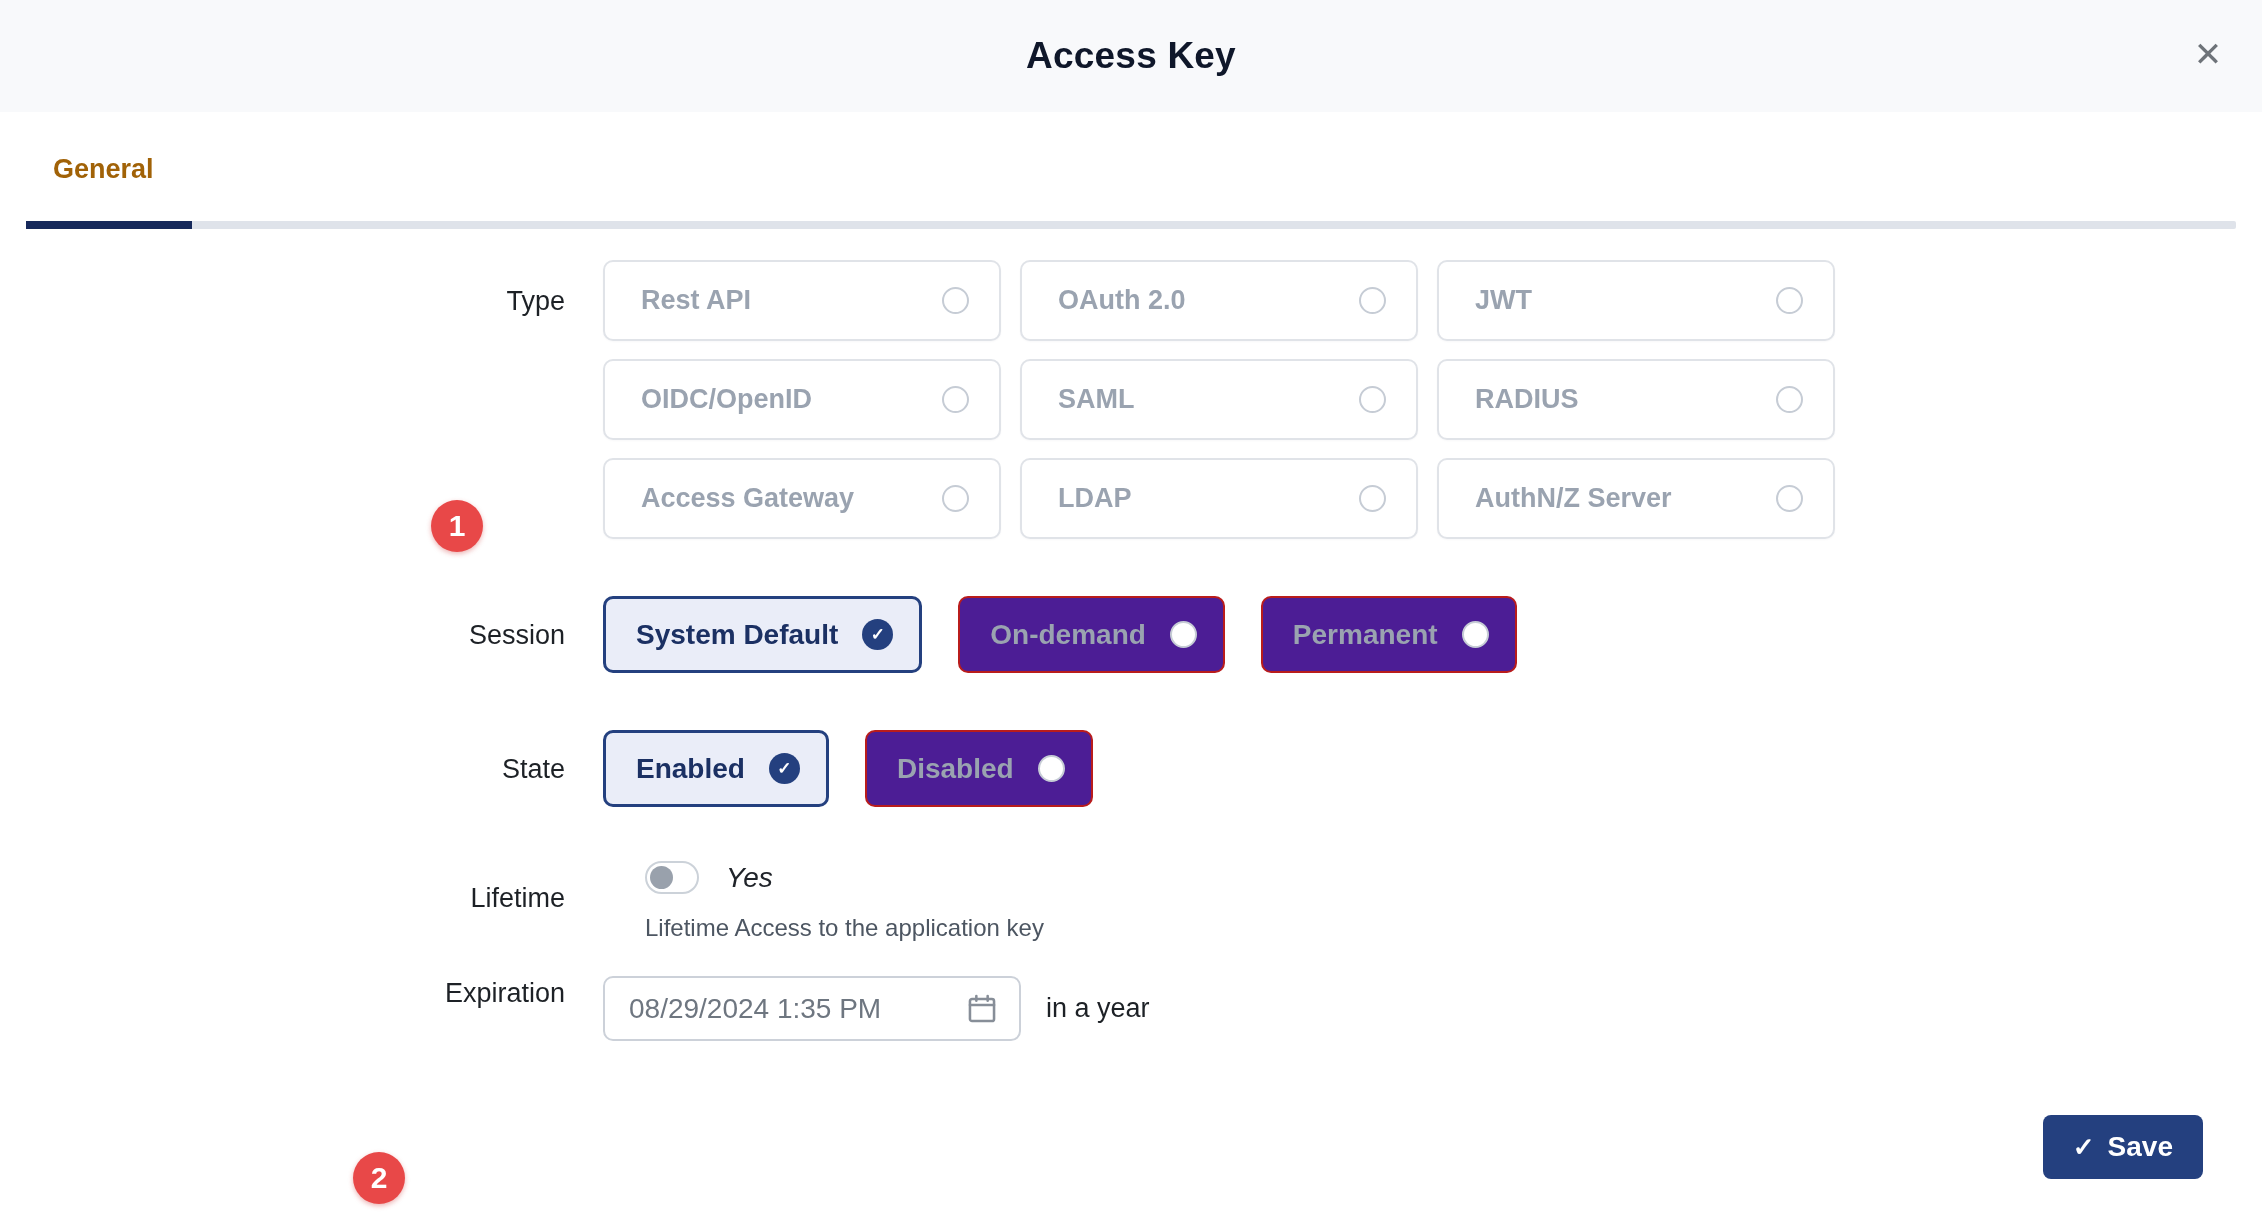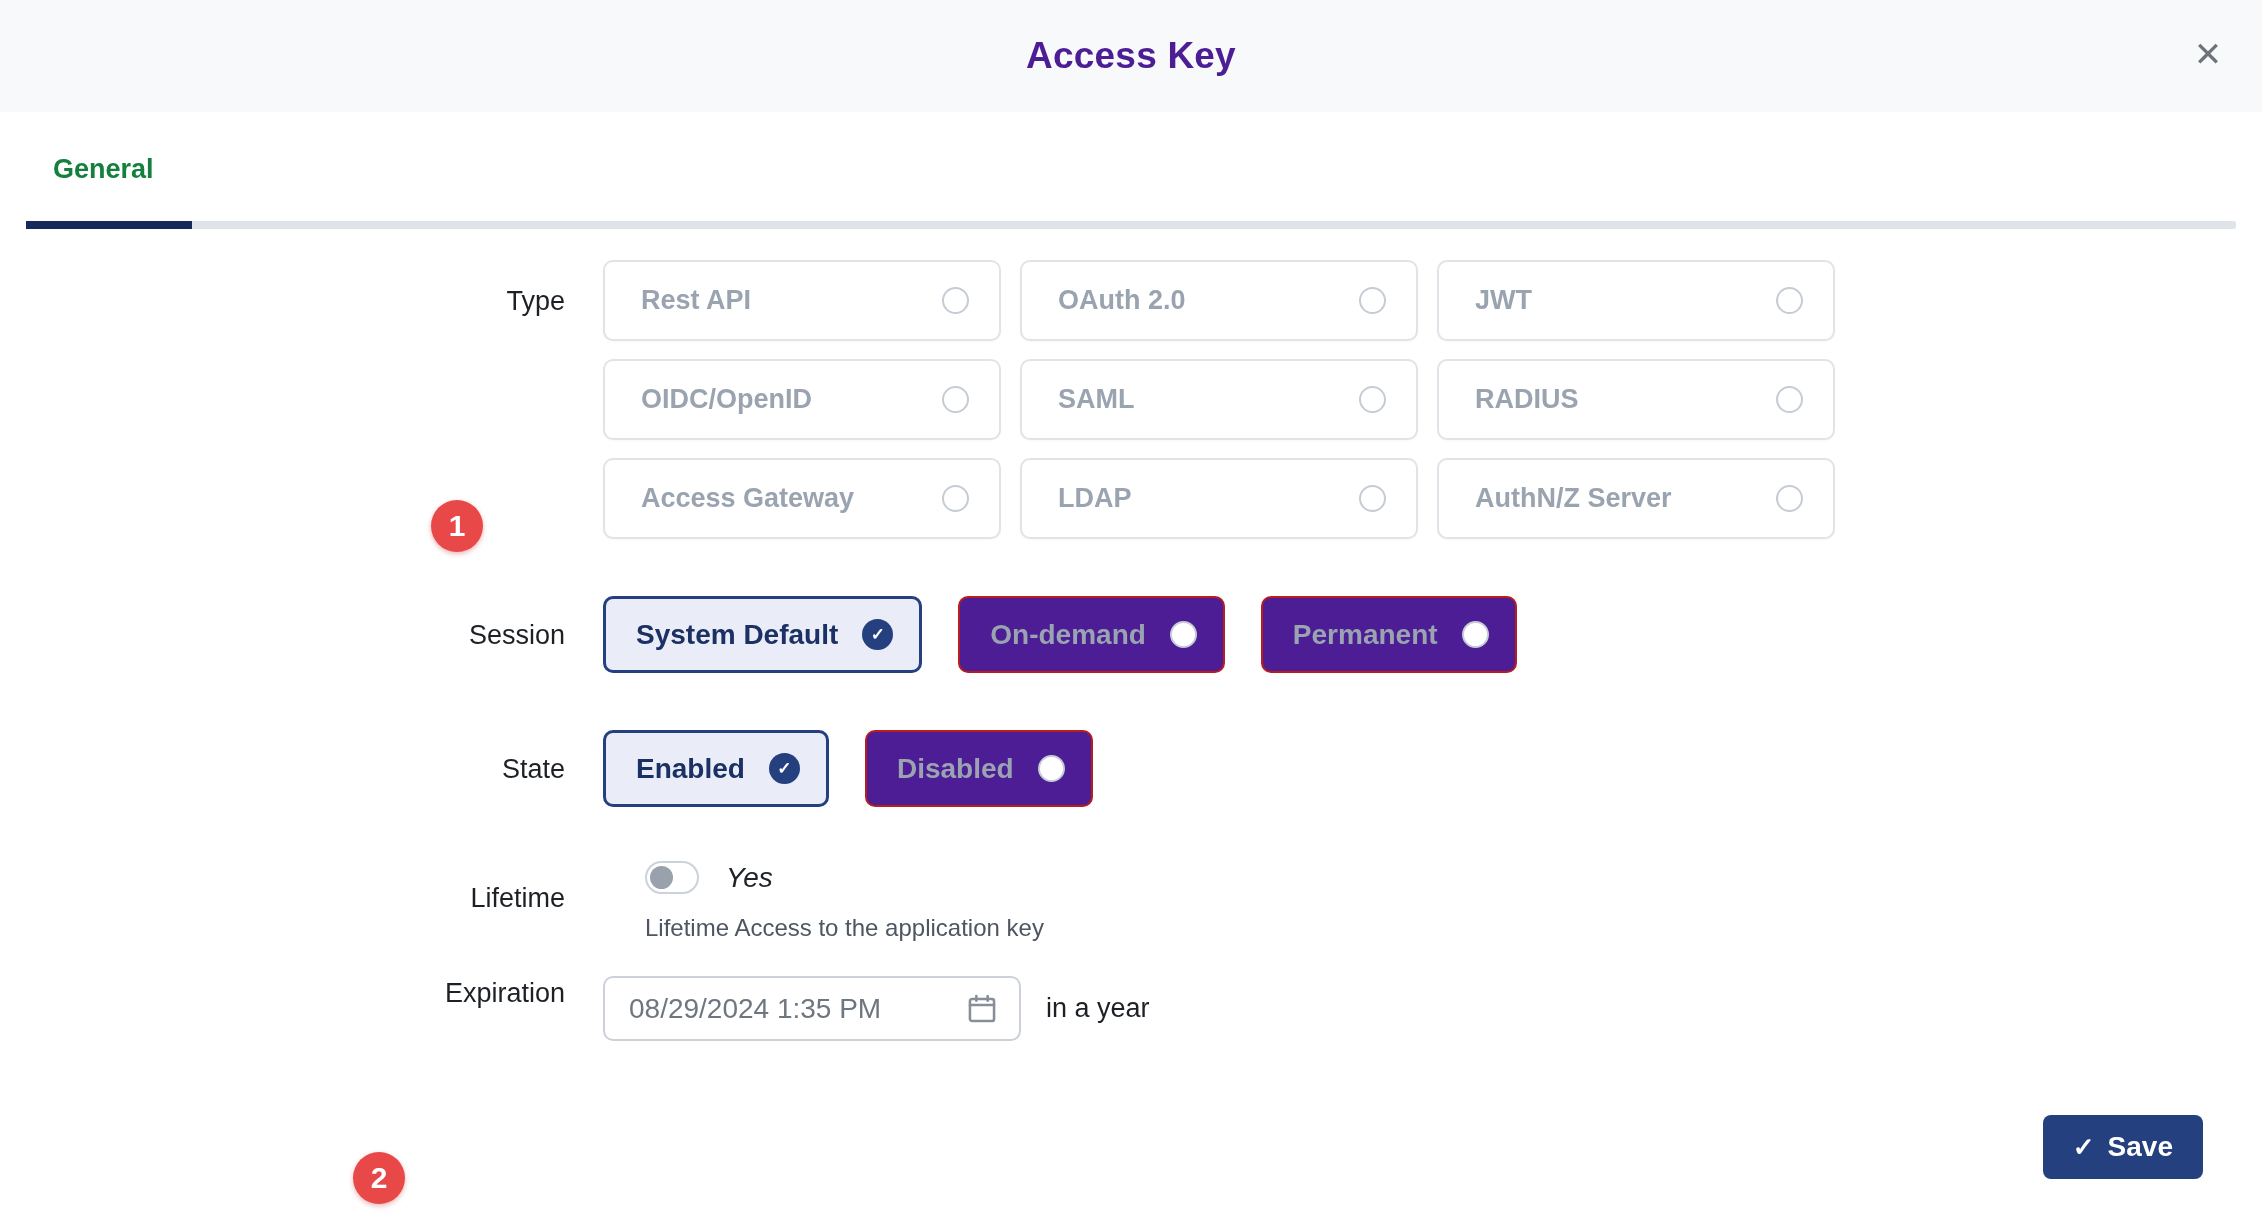--- a/index.html
+++ b/index.html
@@ -8,30 +8,30 @@
     font-family:"Liberation Sans", sans-serif;
     background:#ffffff; position:relative; overflow:hidden;
   }
   .modal { width:2262px; height:1232px; position:relative; background:#fff; }
 
   
   .modal-header {
     height:112px; background:#f8f9fb;
     display:flex; align-items:center; justify-content:center; position:relative;
   }
-  .modal-title { font-size:37px; font-weight:700; color:#4c1d95; letter-spacing:0.2px; }
+  .modal-title { font-size:37px; font-weight:700; color:#0f172a; letter-spacing:0.2px; }
   .close-btn {
     position:absolute; right:30px; top:30px; width:48px; height:48px;
     display:flex; align-items:center; justify-content:center;
     font-size:34px; color:#6e7379; cursor:pointer; line-height:1;
   }
 
   
   .tab-row { padding:42px 0 0 53px; }
-  .tab-label { font-size:27px; font-weight:700; color:#15803d; display:inline-block; }
+  .tab-label { font-size:27px; font-weight:700; color:#a16207; display:inline-block; }
   .tab-bar { margin:36px 26px 0 26px; height:8px; background:#dfe3ea; position:relative; border-radius:2px; }
   .tab-bar-active { position:absolute; left:0; top:0; height:8px; width:166px; background:#16295b; }
 
   
   .form { padding-top:31px; position:relative; }
   .row { display:flex; align-items:flex-start; }
   .row-label {
     width:565px; text-align:right; font-size:27px; color:#1d2126;
     flex-shrink:0; line-height:34px;
   }

